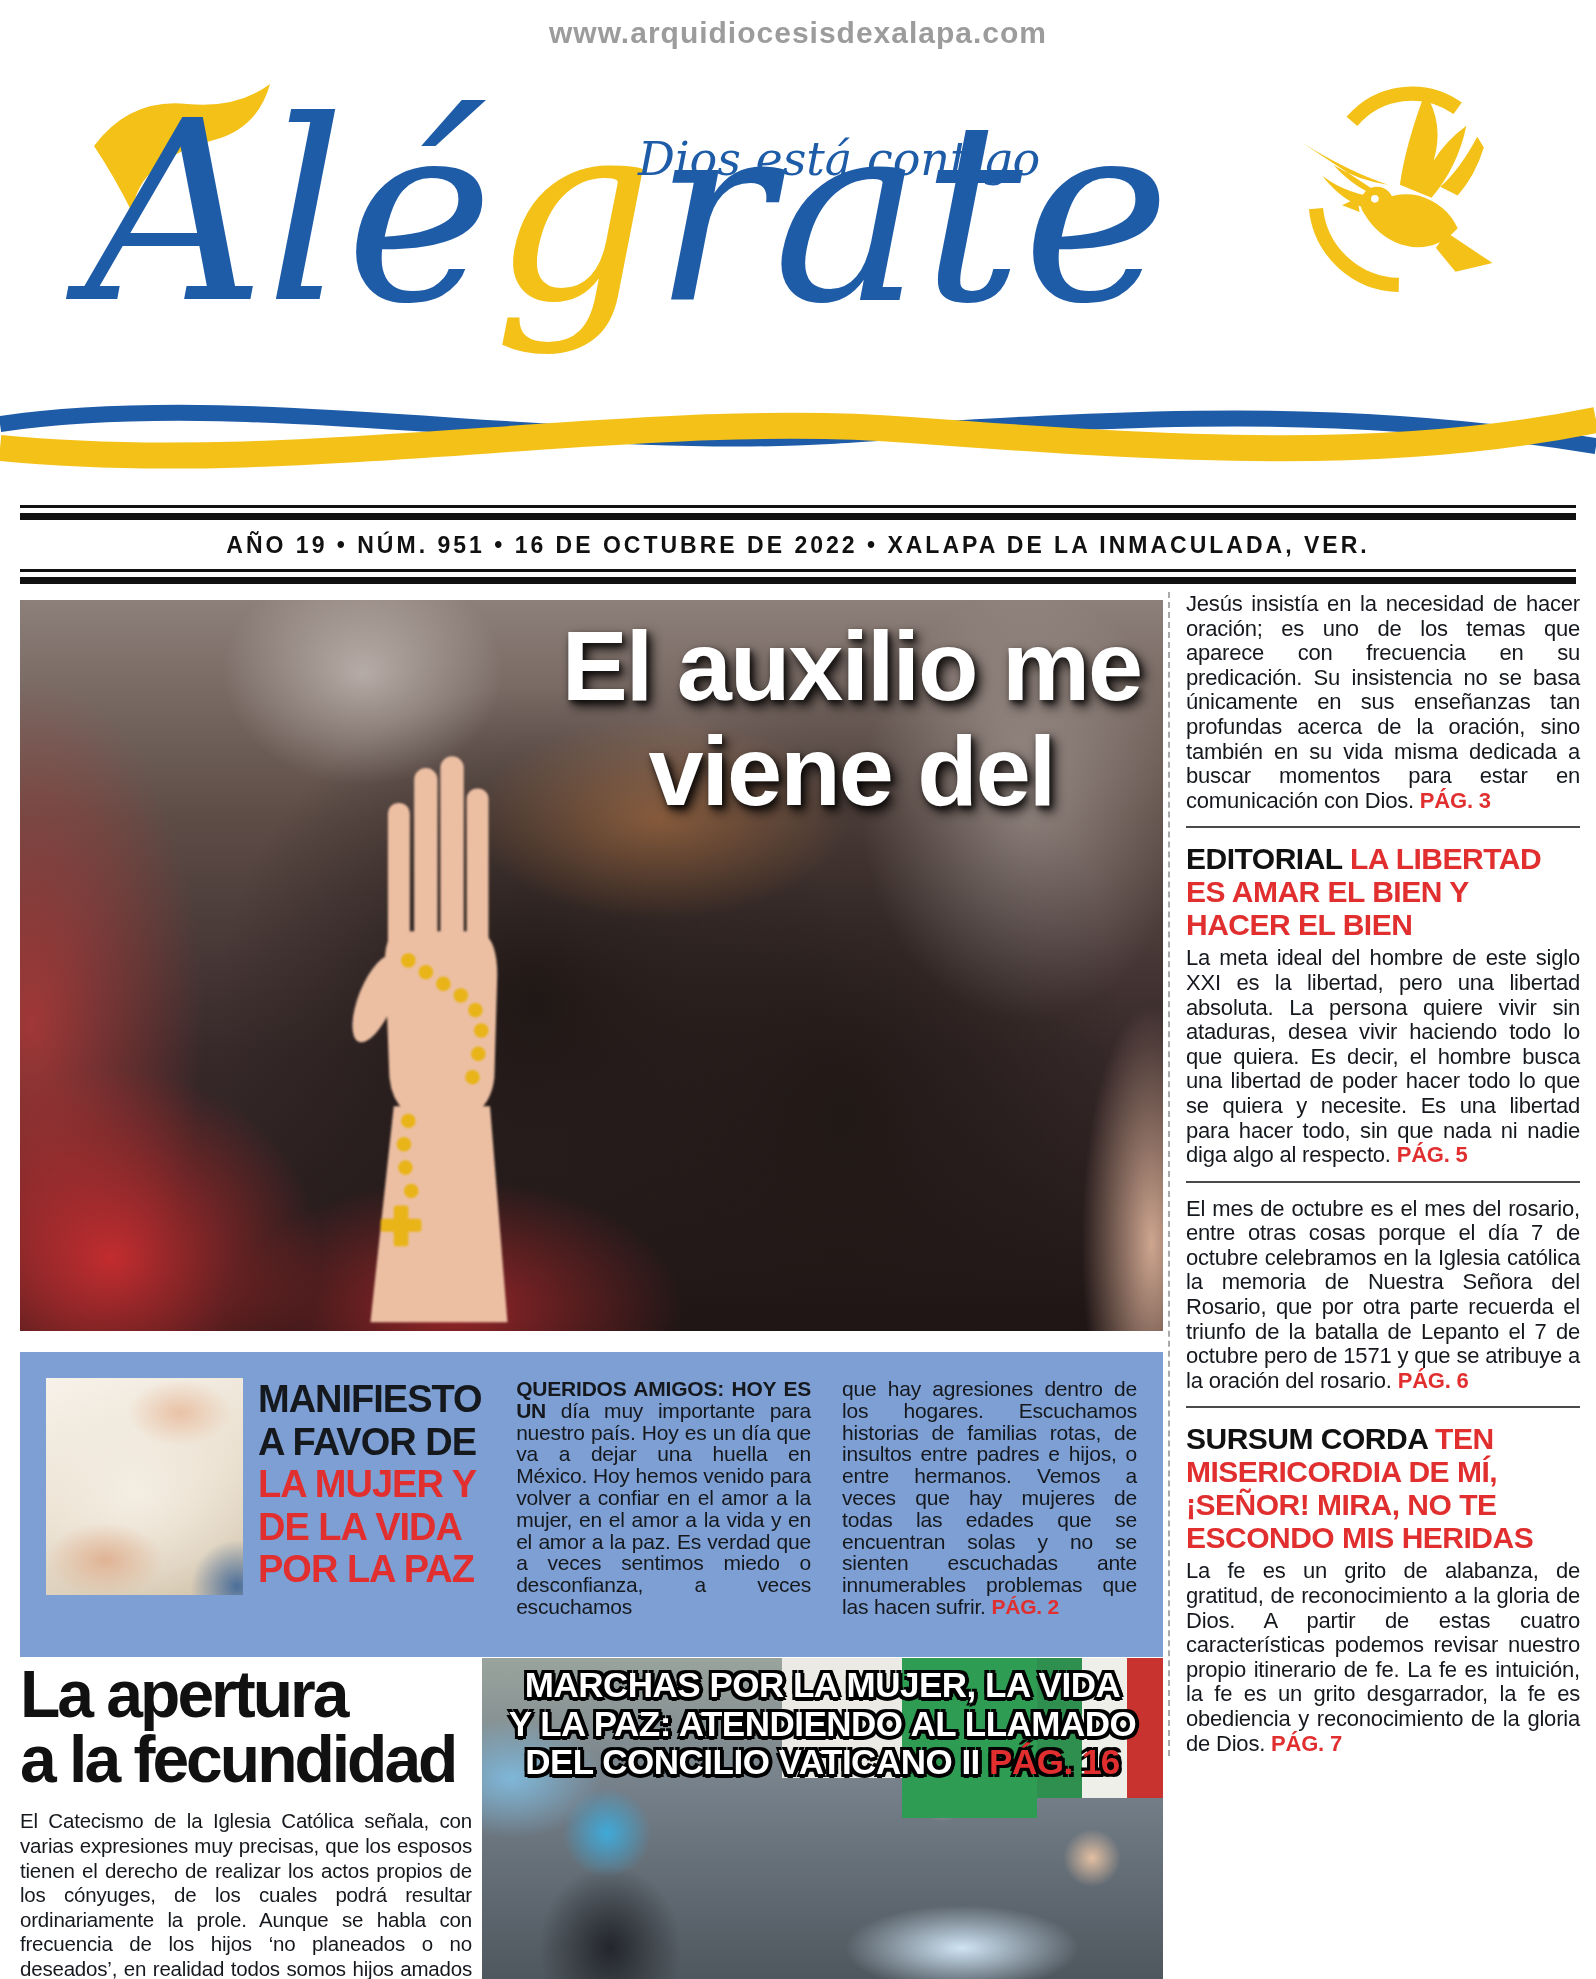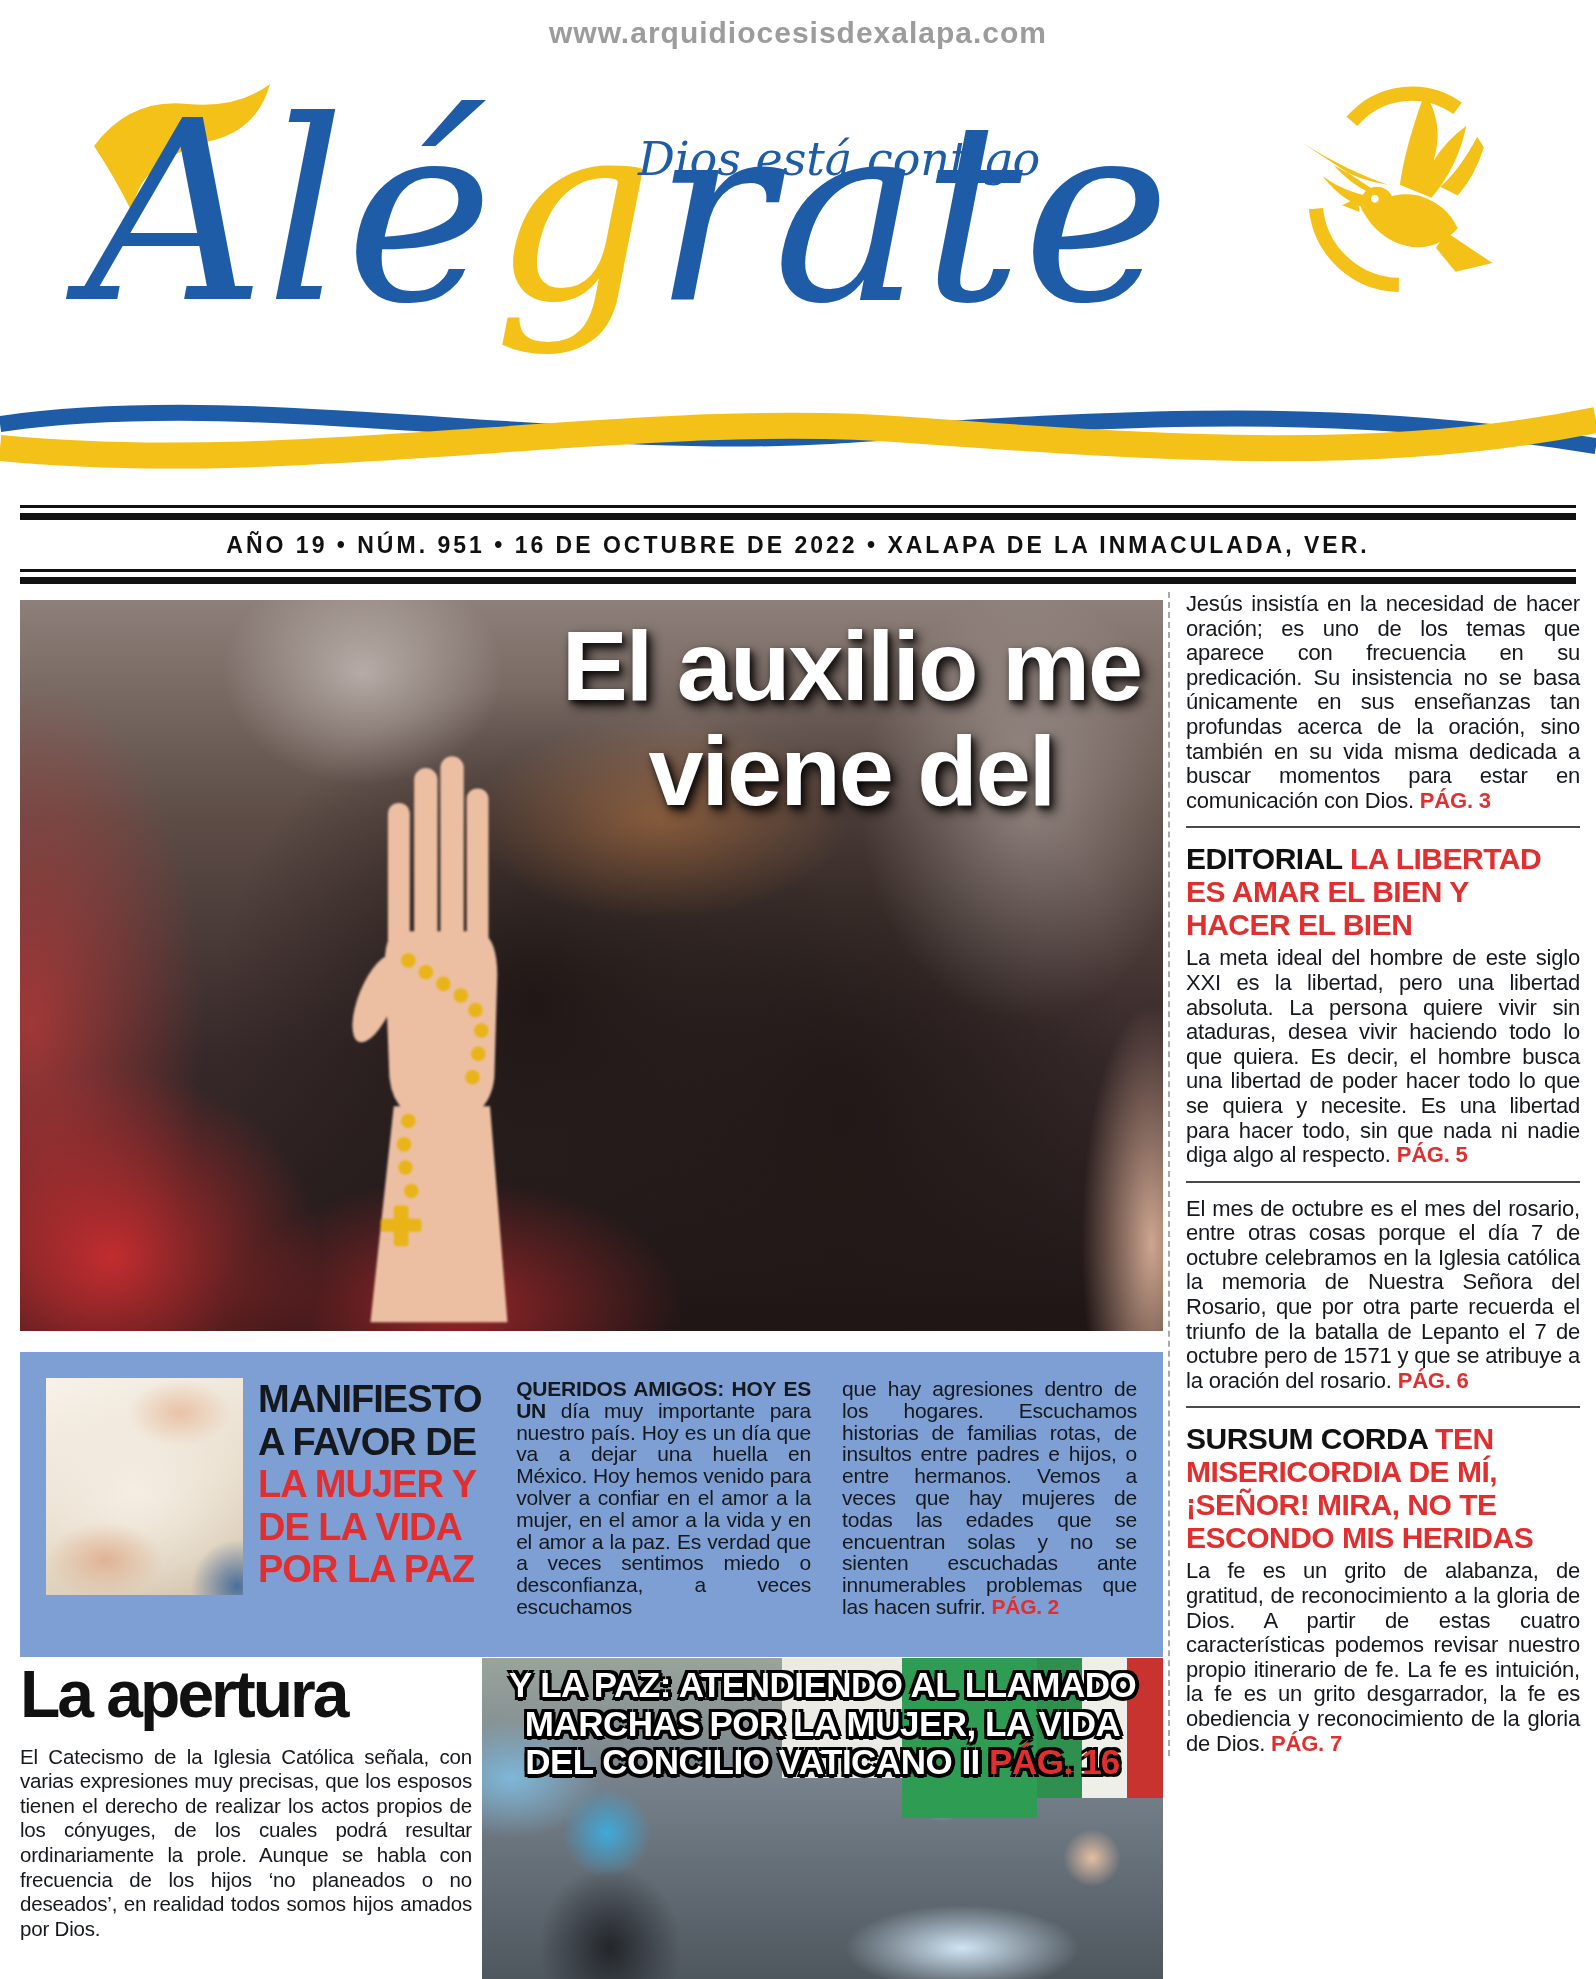--- a/index.html
+++ b/index.html
@@ -222,31 +222,32 @@
     </div>
     <div class="manifiesto-col c2">
       <span>que hay agresiones dentro de los hogares. Escuchamos historias de familias rotas, de insultos entre padres e hijos, o entre hermanos. Vemos a veces que hay mujeres de todas las edades que se encuentran solas y no se sienten escuchadas ante innumerables problemas que las hacen sufrir.</span>
       <span class="pageref">PÁG. 2</span>
     </div>
   </div>
 
   <div class="apertura">
     <div class="apertura-headline">
       <div>La apertura</div>
+      <div>a la fecundidad</div>
     </div>
     <p class="apertura-body">
       <span>El Catecismo de la Iglesia Católica señala, con varias expresiones muy precisas, que los esposos tienen el derecho de realizar los actos propios de los cónyuges, de los cuales podrá resultar ordinariamente la prole. Aunque se habla con frecuencia de los hijos ‘no planeados o no deseados’, en realidad todos somos hijos amados por Dios.</span>
       
     </p>
   </div>
 
   <div class="marchas-photo">
     <div class="marchas-caption">
+      <div>MARCHAS POR LA MUJER, LA VIDA</div>
       <div>Y LA PAZ: ATENDIENDO AL LLAMADO</div>
-      <div>MARCHAS POR LA MUJER, LA VIDA</div>
       <div>
         <span>DEL CONCILIO VATICANO II</span>
         <span class="pageref">PÁG. 16</span>
       </div>
     </div>
   </div>
 
   <div class="sidebar">
 
     <div class="sb-article">

